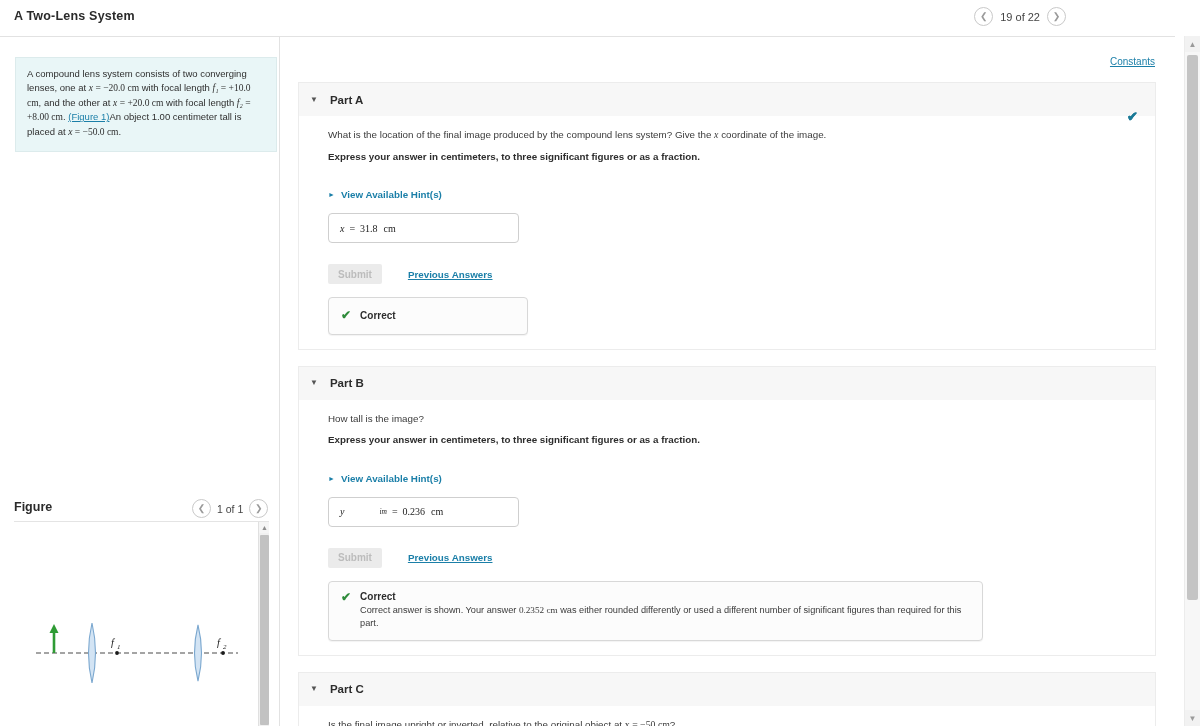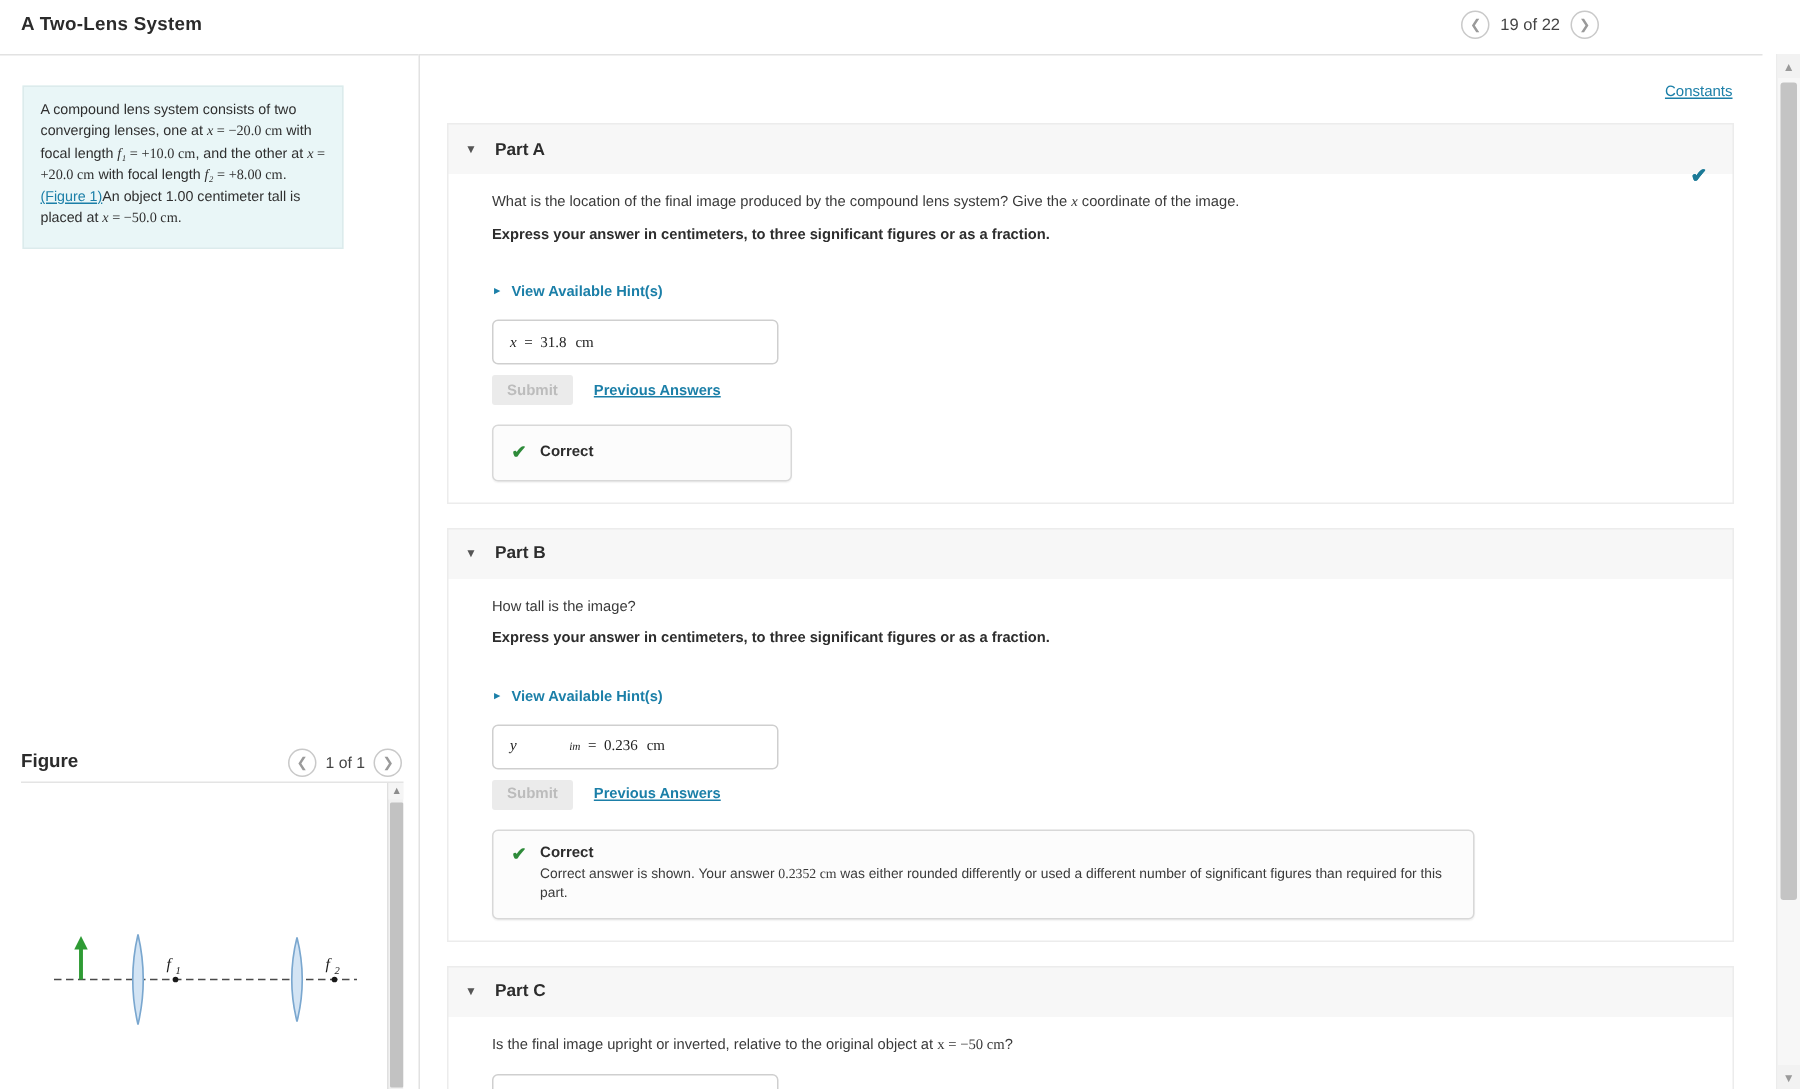--- a/index.html
+++ b/index.html
@@ -38,21 +38,21 @@
 
   
   .left-col {
     position: absolute; left: 0; top: 36px;
     width: 279px; height: 690px;
     background: #fff;
     border-top: 1px solid #e2e2e2;
   }
   .problem-box {
     position: absolute; left: 15px; top: 20px;
-    width: 214px;
+    width: 262px;
     background: #e9f6f7;
     border: 1px solid #dcebec;
     padding: 9px 10px 11px 11px;
     font-size: 9.5px; line-height: 1.45; color: #2f2f2f;
   }
   .problem-box .mathi { font-style: italic; font-family: "Liberation Serif", serif; }
   .problem-box .mathn { font-family: "Liberation Serif", serif; }
   .problem-box a { color: #1b7fa8; text-decoration: underline; }
 
   .figure-head {
@@ -160,21 +160,21 @@
     padding-left: 11px;
     font-size: 10px; color: #222;
     font-family: "Liberation Serif", serif;
     cursor: text;
   }
   .answer-input .varname { font-style: italic; }
   .answer-input .sub { font-size: 7.5px; vertical-align: sub; font-style: italic; padding-left: 35px; }
   .answer-input .eq { margin: 0 5px; }
   .answer-input .val { margin-right: 6px; }
 
-  .btn-row { margin-top: 7px; display: flex; align-items: center; gap: 14px; }
+  .btn-row { margin-top: 21px; display: flex; align-items: center; gap: 26px; }
   .btn-submit {
     min-width: 51px; height: 20px;
     background: #17789c; color: #fff;
     font-size: 10px; font-weight: bold;
     display: flex; align-items: center; justify-content: center;
     border: none; border-radius: 2px; cursor: pointer;
     padding: 0 10px;
   }
   .btn-submit.disabled { background: #ebebeb; color: #bcbcbc; cursor: default; }
   .inline-link {

